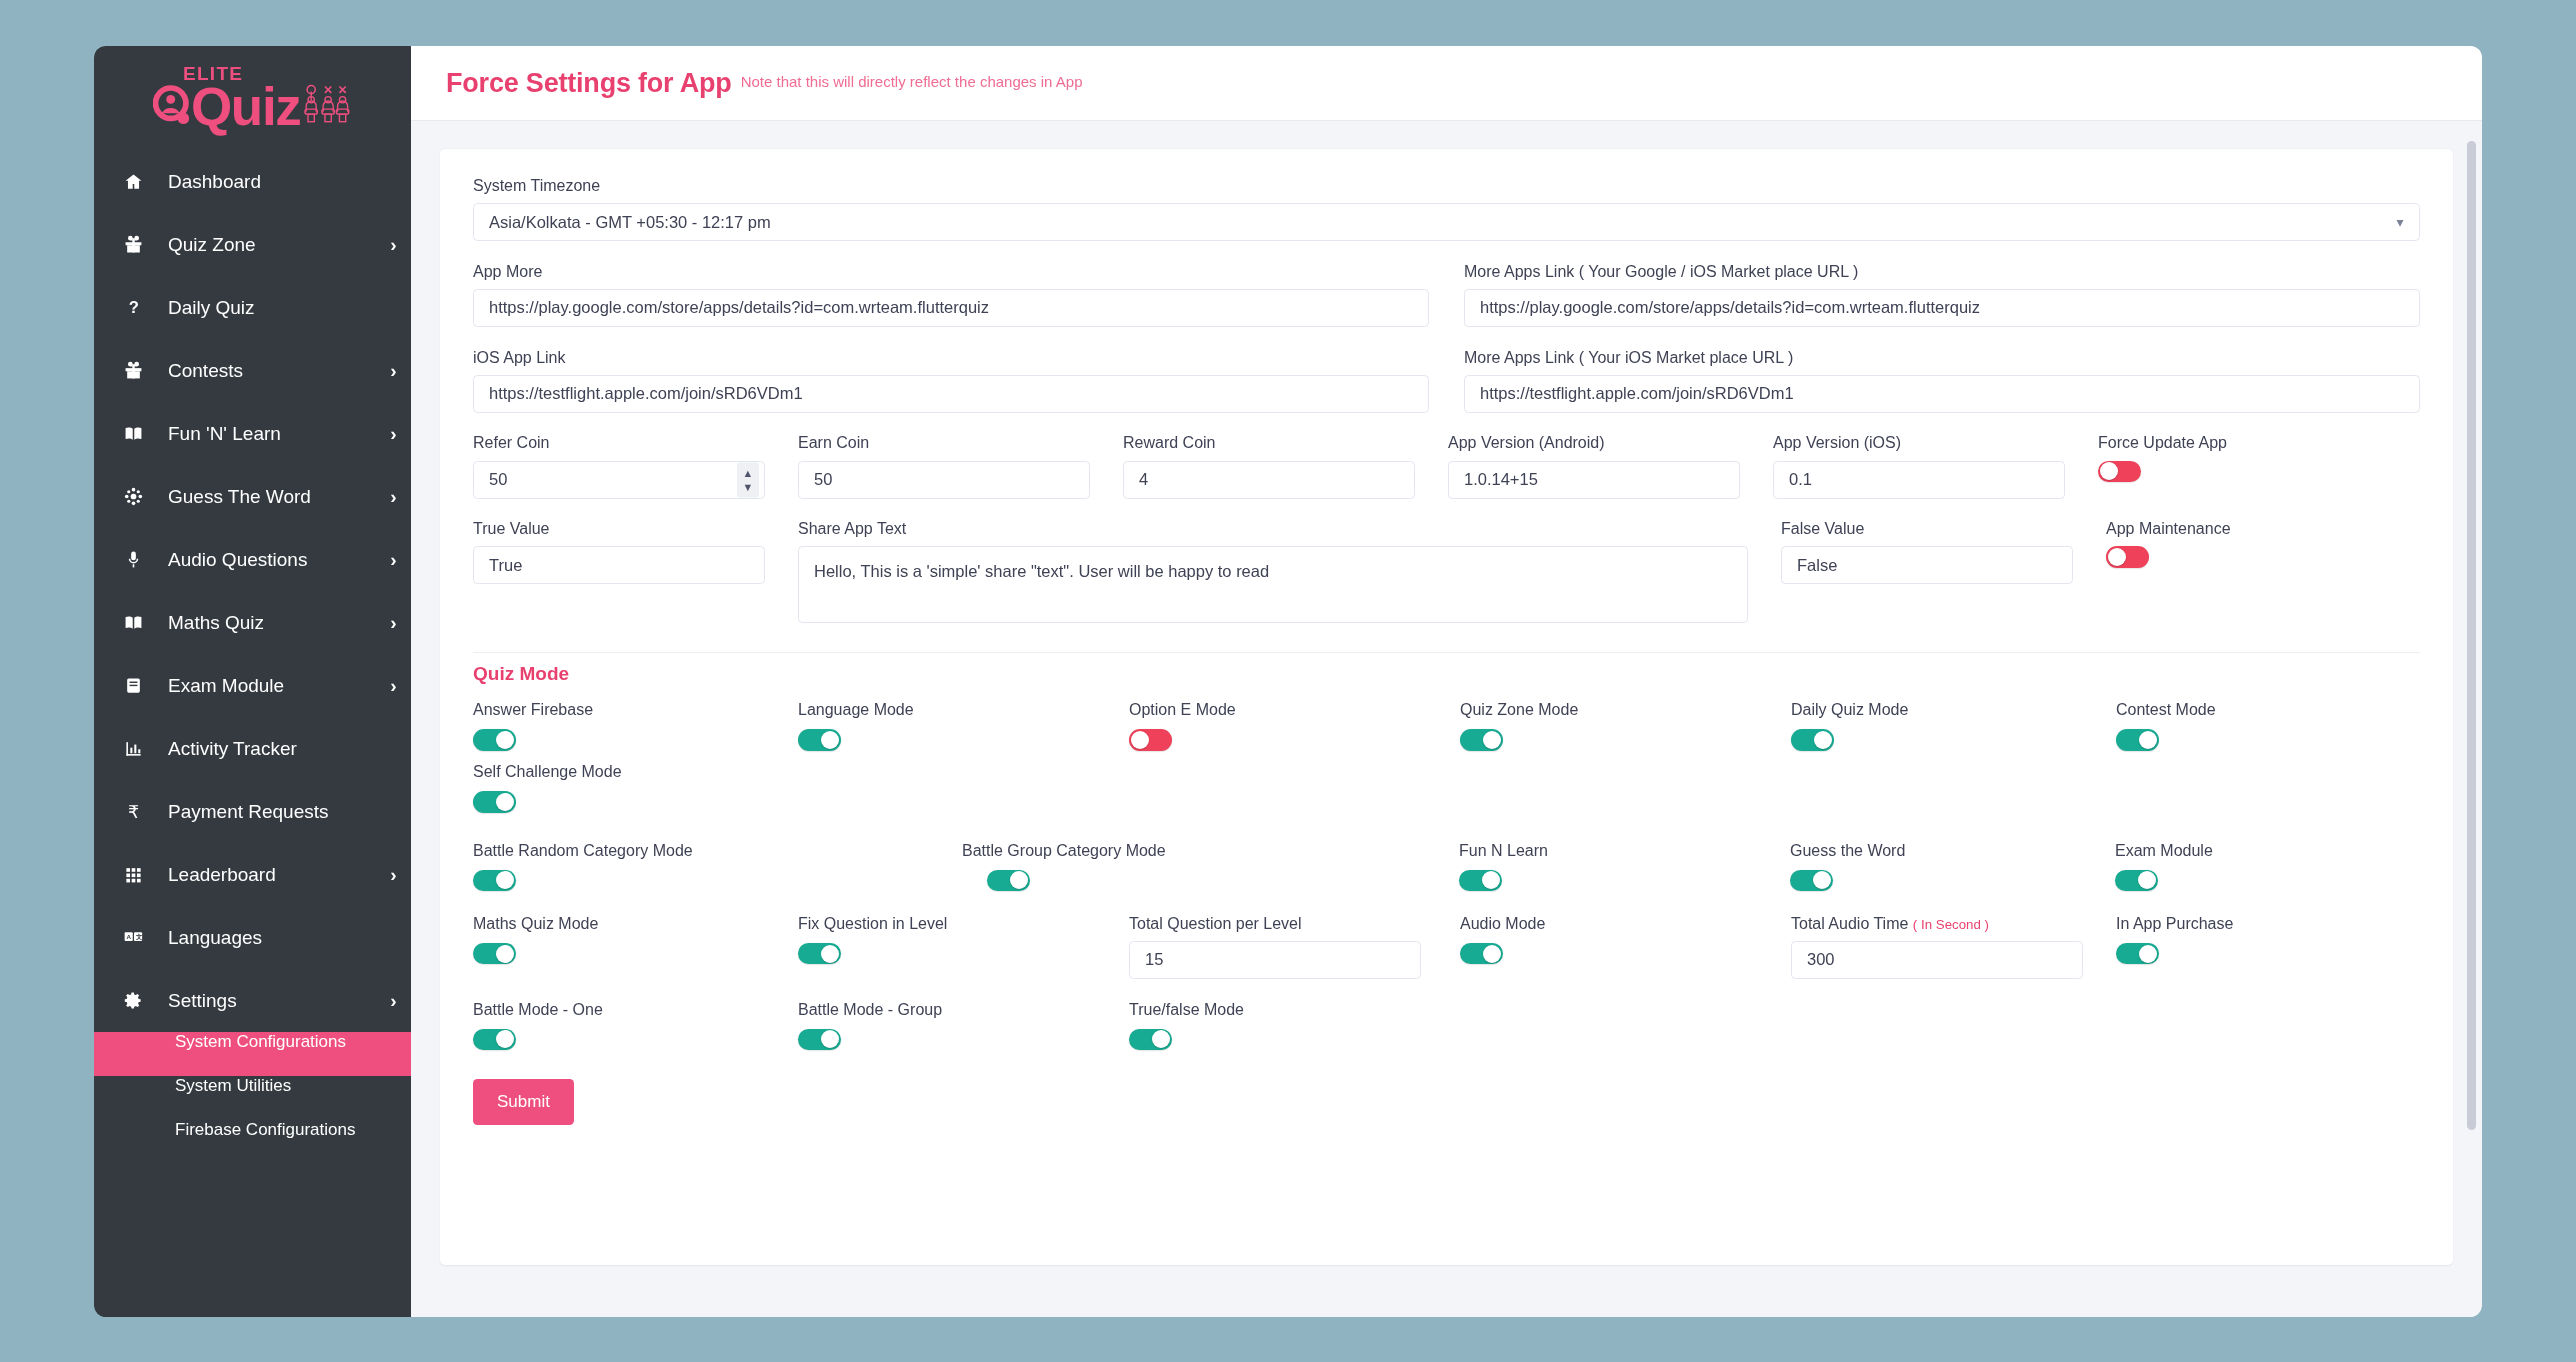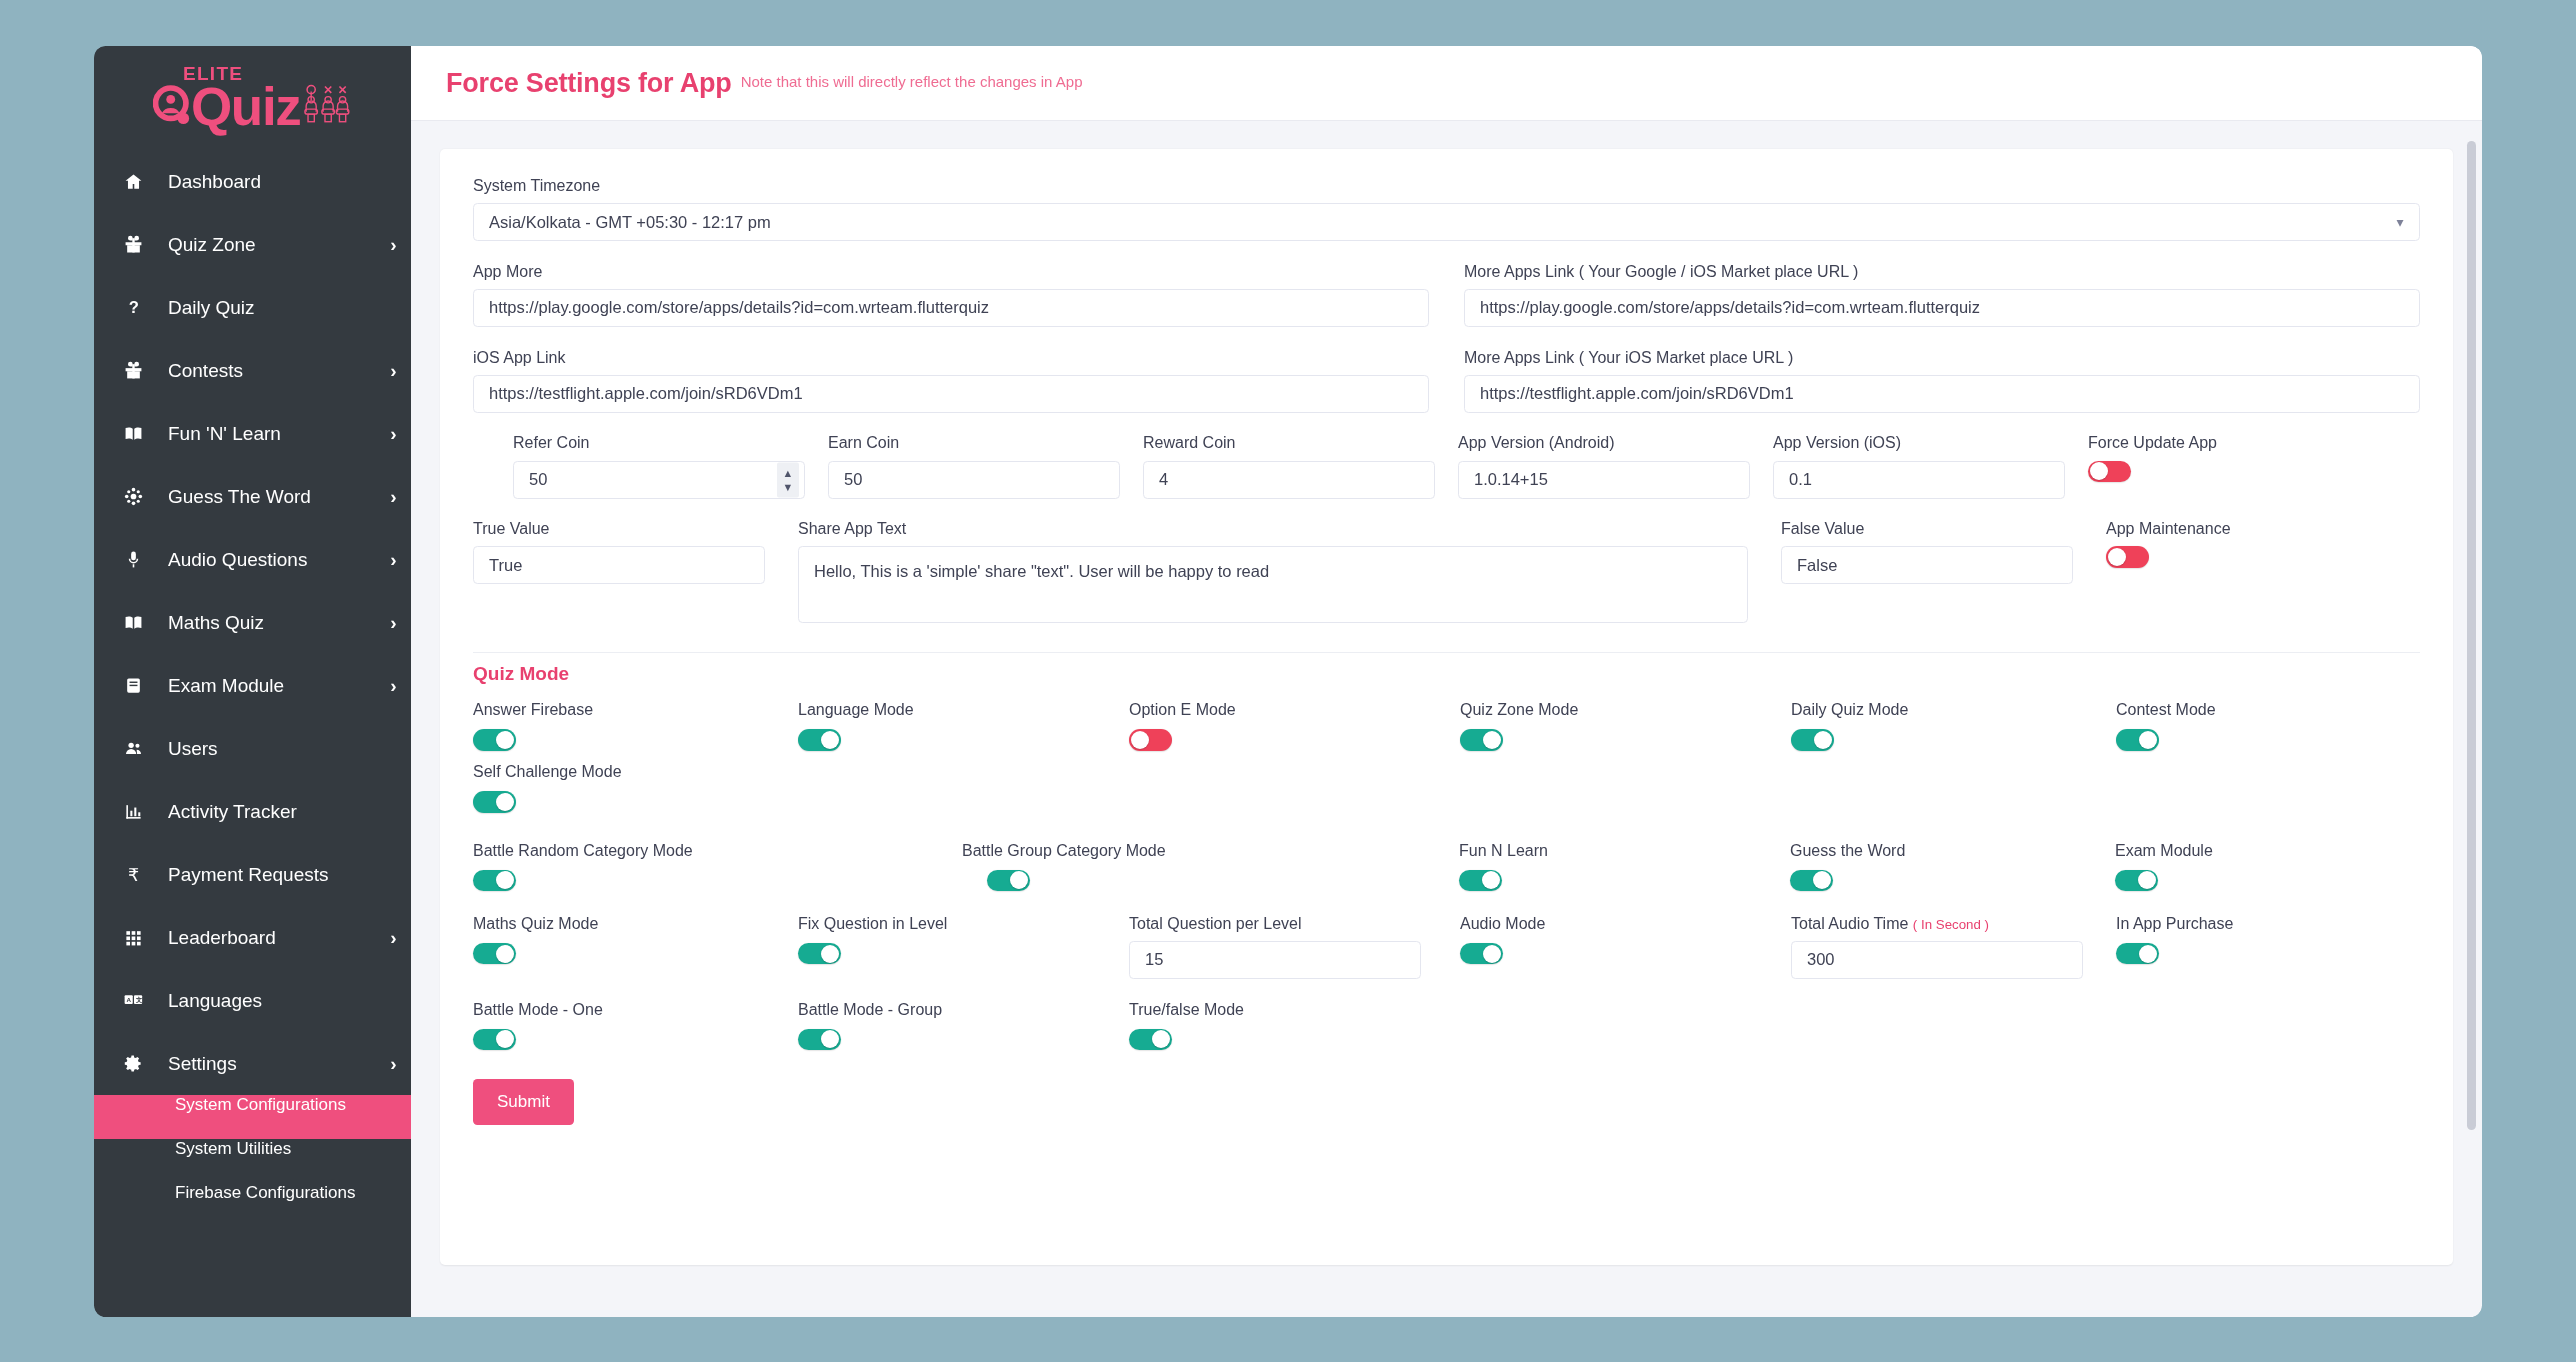--- a/index.html
+++ b/index.html
@@ -353,32 +353,20 @@
           <svg width="19" height="19" viewBox="0 0 24 24" fill="#fff">
                 <rect x="4" y="3" width="16" height="18" rx="2"></rect>
                 <rect x="7" y="7" width="10" height="1.8" fill="#343a40"></rect>
                 <rect x="7" y="11" width="10" height="1.8" fill="#343a40"></rect>
               </svg>
         </span>
         <span class="nav-label">Exam Module</span>
         <span class="nav-chev">›</span>
       </div>
 
-      <div class="nav-item">
-        <span class="nav-icon">
-          <svg width="19" height="19" viewBox="0 0 24 24" fill="#fff">
-                <circle cx="9" cy="8" r="3.4"></circle>
-                <circle cx="17" cy="8.5" r="2.6"></circle>
-                <path d="M2.5 19a6.5 6.5 0 0 1 13 0z"></path>
-                <path d="M16 13.5c3 0 5.5 2.3 5.5 5.5h-5z"></path>
-              </svg>
-        </span>
-        <span class="nav-label">Users</span>
-        <span class="nav-chev"></span>
-      </div>
 
       <div class="nav-item">
         <span class="nav-icon">
           <svg width="19" height="19" viewBox="0 0 24 24" fill="#fff">
                 <rect x="3" y="4" width="2" height="17"></rect>
                 <rect x="3" y="19" width="18" height="2"></rect>
                 <rect x="8" y="11" width="2.6" height="7"></rect>
                 <rect x="13" y="7" width="2.6" height="11"></rect>
                 <rect x="18" y="13" width="2.6" height="5"></rect>
               </svg>
@@ -492,21 +480,21 @@
             <label class="field-label">iOS App Link</label>
             <input class="inp" type="text" value="https://testflight.apple.com/join/sRD6VDm1" style="">
           </div>
           <div style="flex:1;">
             <label class="field-label">More Apps Link ( Your iOS Market place URL )</label>
             <input class="inp" type="text" value="https://testflight.apple.com/join/sRD6VDm1" style="">
           </div>
         </div>
 
         
-        <div class="row" style="gap:23px;margin-left:40px;">
+        <div class="row" style="gap:33px;">
           <div style="width:292px;">
             <label class="field-label">Refer Coin</label>
             <div class="num-wrap">
               <input class="inp" type="text" value="50" style="">
               <span class="spin">
                     <span>▲</span>
                     <span>▼</span>
                   </span>
             </div>
           </div>

